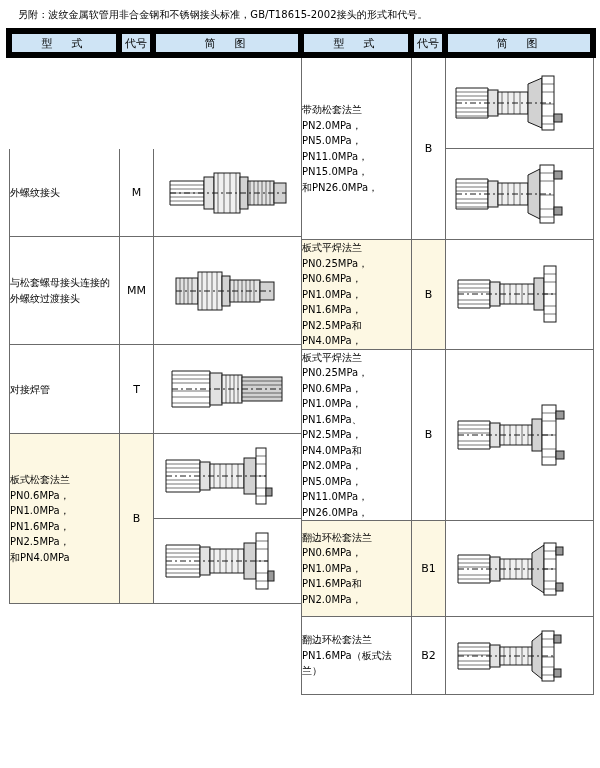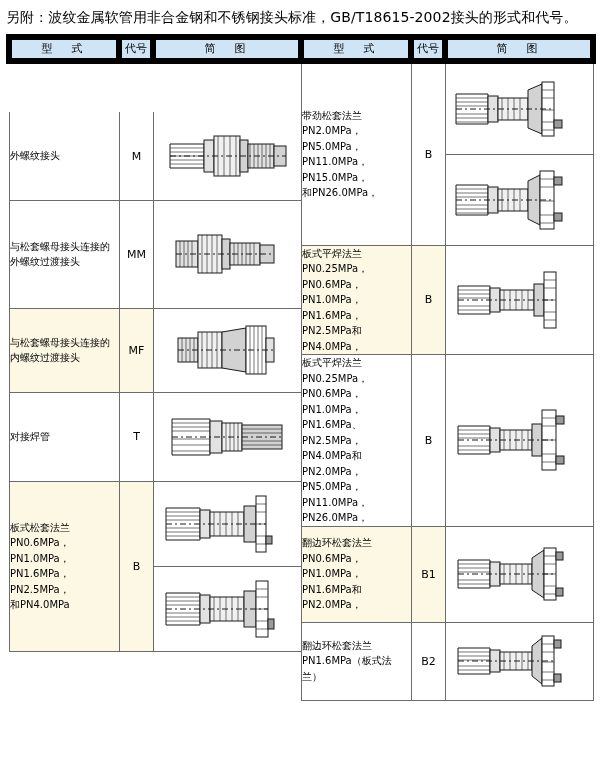--- a/index.html
+++ b/index.html
@@ -9,23 +9,23 @@
     background: #ffffff;
     font-family: "DejaVu Sans", "Liberation Sans", sans-serif;
   }
   #page {
     position: relative;
     width: 600px; height: 768px;
     background: #ffffff;
     overflow: hidden;
   }
   .title {
-    font-size: 14px;
+    font-size: 10px;
     color: #000;
-    padding: 8px 6px 6px 6px;
+    padding: 8px 6px 6px 18px;
     line-height: 1.4;
     letter-spacing: 0.1px;
     border-radius: 15px;
   }
   table.main {
     border-collapse: collapse;
     width: 588px;
     margin: 0 6px;
     table-layout: fixed;
   }
@@ -150,39 +150,20 @@
                       <rect class="gray3" x="64" y="28" width="8" height="30"></rect>
                       <rect class="gray2" x="72" y="32" width="30" height="22"></rect>
                       <path class="thin" d="M76 32 L76 54 M80 32 L80 54 M84 32 L84 54 M88 32 L88 54 M92 32 L92 54 M96 32 L96 54"></path>
                       <rect class="gray3" x="102" y="34" width="14" height="18"></rect>
                       <path class="ln" d="M18 43 L116 43" stroke-dasharray="6 3 2 3"></path>
                     </g>
                   </svg>
                 </td>
               </tr>
 
-              <tr>
-                <td class="typecell yellow" style="height:84px">与松套螺母接头连接的内螺纹过渡接头</td>
-                <td class="codecell yellow">MF</td>
-                <td class="figcell white">
-                  <svg width="140" height="80" viewBox="0 0 140 80">
-                    <g>
-                      <rect class="gray2" x="20" y="28" width="20" height="24"></rect>
-                      <path class="thin" d="M24 28 L24 52 M28 28 L28 52 M32 28 L32 52 M36 28 L36 52"></path>
-                      <rect class="gray1" x="40" y="22" width="24" height="36"></rect>
-                      <path class="thin" d="M44 22 L44 58 M49 22 L49 58 M54 22 L54 58 M59 22 L59 58"></path>
-                      <path class="gray3" d="M64 22 L88 18 L88 62 L64 58 Z"></path>
-                      <rect class="wht" x="88" y="16" width="20" height="48"></rect>
-                      <path class="thin" d="M92 16 L92 64 M96 16 L96 64 M100 16 L100 64 M104 16 L104 64"></path>
-                      <rect class="gray2" x="108" y="28" width="8" height="24"></rect>
-                      <path class="ln" d="M20 40 L116 40" stroke-dasharray="6 3 2 3"></path>
-                    </g>
-                  </svg>
-                </td>
-              </tr>
 
               <tr>
                 <td class="typecell white" style="height:82px">对接焊管</td>
                 <td class="codecell white">T</td>
                 <td class="figcell white">
                   <svg width="140" height="88" viewBox="0 0 140 88">
                     <g>
                       <path class="ln" d="M14 26 L14 62 L52 62 L52 26 Z" fill="#f2f2f2"></path>
                       <path class="thin" d="M14 30 L52 30 M14 34 L52 34 M14 38 L52 38 M14 46 L52 46 M14 52 L52 52 M14 58 L52 58"></path>
                       <rect class="gray2" x="52" y="28" width="12" height="32"></rect>

